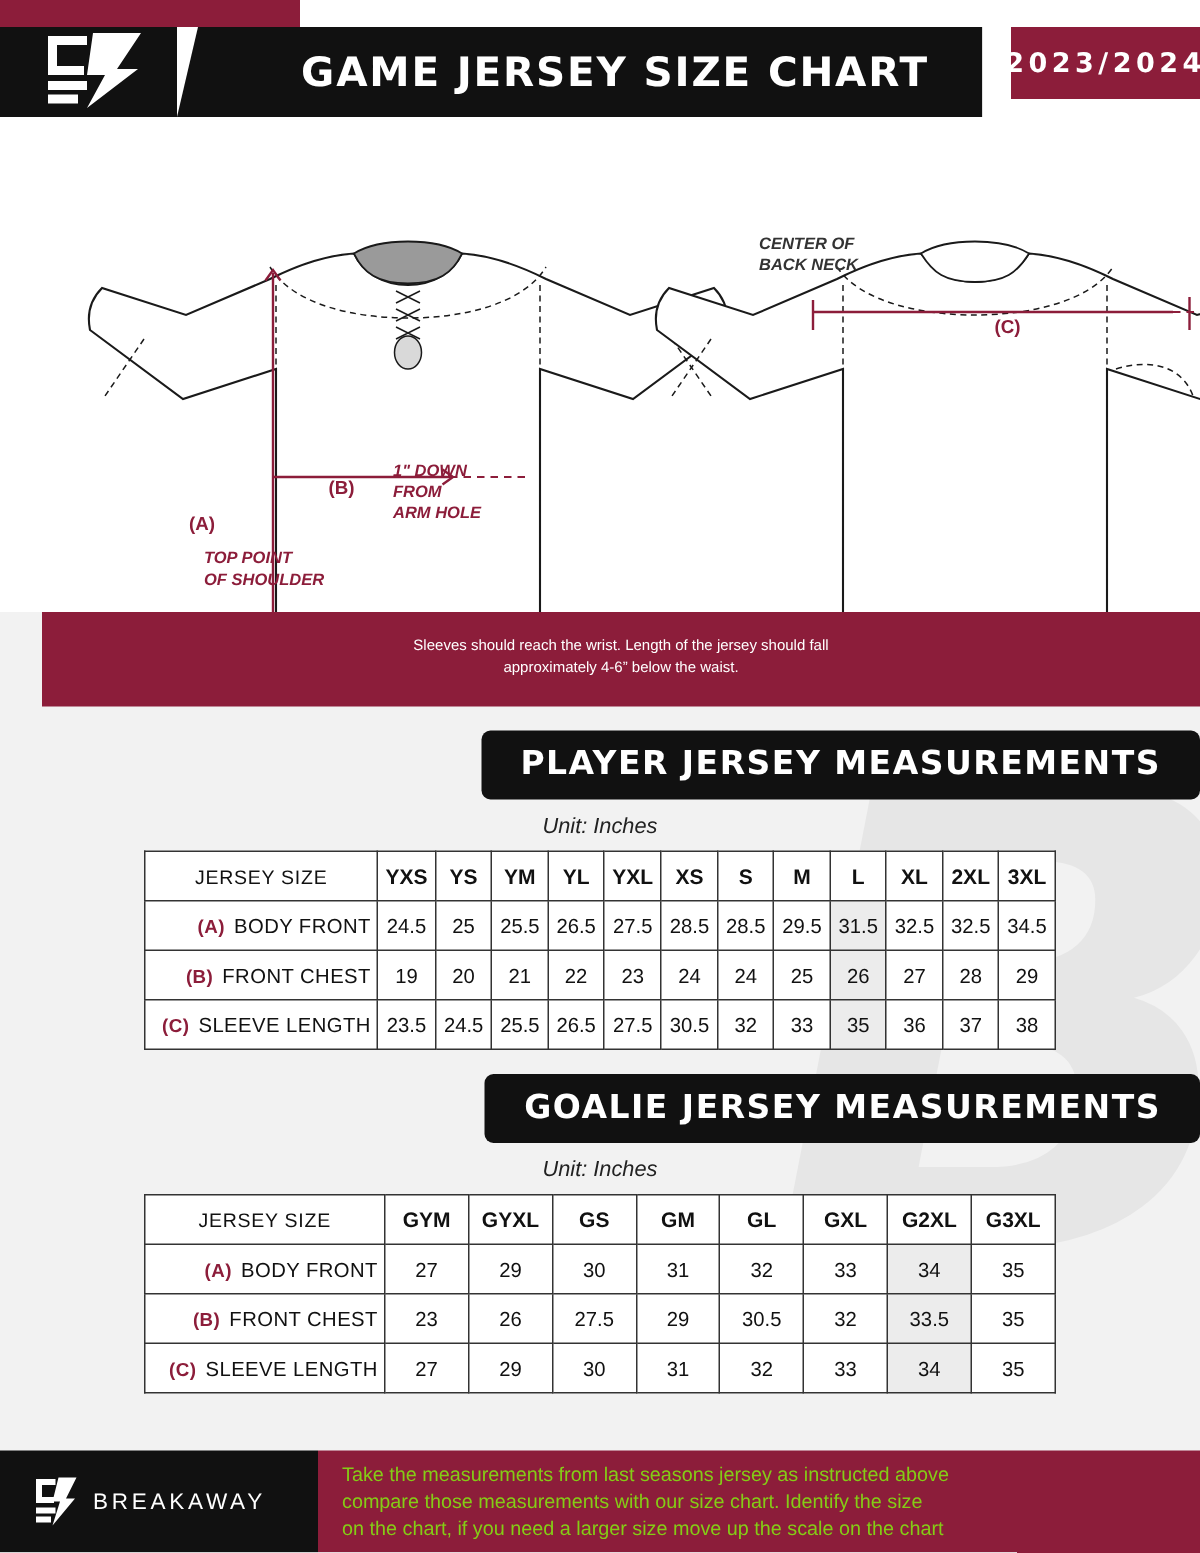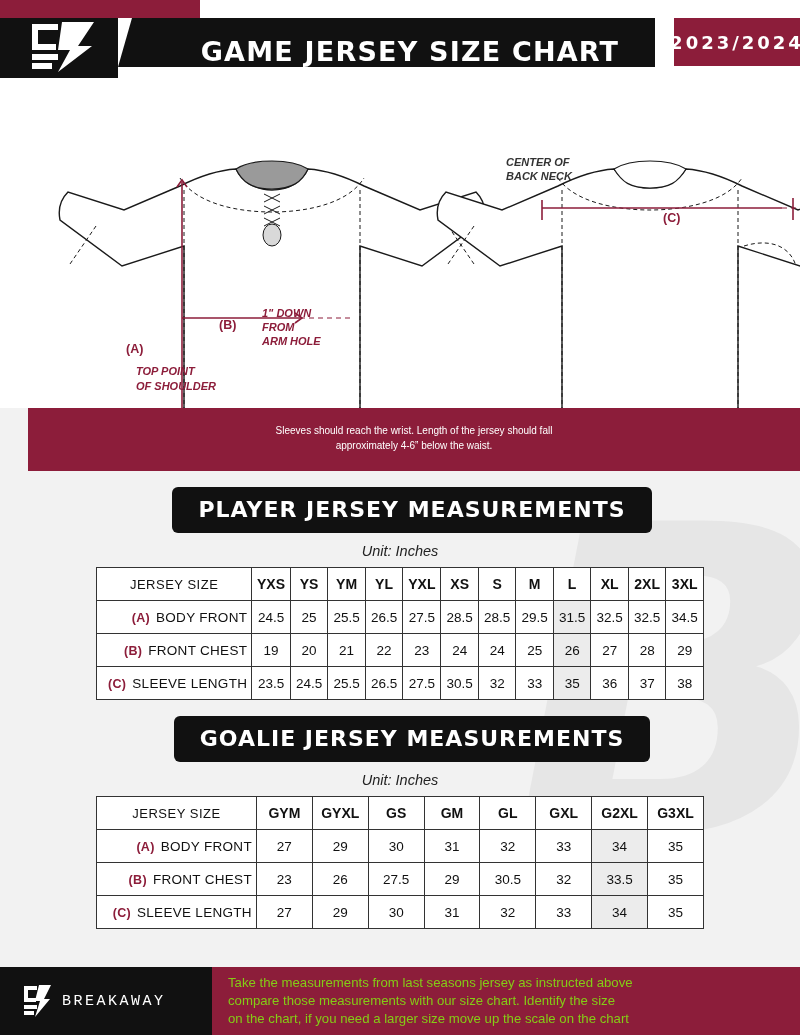--- a/index.html
+++ b/index.html
@@ -56,24 +56,24 @@
   }
   .logo-b {
     position: absolute;
     left: 28px; top: 20px;
     width: 70px; height: 54px;
     color: #fff;
   }
   .hdr-title-box {
     position: absolute;
     left: 118px; top: 18px;
-    right: 145px; height: 49px;
+    right: 145px; height: 60px;
     background: #111;
     display: flex;
-    align-items: flex-end;
+    align-items: center;
     justify-content: center;
     clip-path: polygon(14px 0, 100% 0, 100% 100%, 0 100%);
     padding-left: 47px;
   }
   .hdr-title {
     color: #fff;
     font-size: 27px;
     font-weight: bold;
     letter-spacing: 1.2px;
     font-family: "DejaVu Sans", sans-serif;
@@ -118,21 +118,21 @@
   }
 
   
   .section {
     position: relative;
     z-index: 2;
     padding-top: 16px;
   }
   .section-title-wrap {
     display: flex;
-    justify-content: center;
+    justify-content: flex-end;
     margin-left: 24px;
   }
   .section-title {
     background: #111;
     color: #fff;
     font-size: 22px;
     font-weight: bold;
     letter-spacing: 1px;
     padding: 10px 26px 11px;
     border-radius: 6px;
@@ -208,21 +208,21 @@
     display: flex;
     align-items: center;
     padding-left: 22px;
     gap: 10px;
   }
   .footer-brand .fb-logo { width: 30px; height: 34px; color: #fff; }
   .footer-brand .fb-text {
     color: #fff;
     font-size: 15px;
     letter-spacing: 2.5px;
-    font-family: Liberation Mono, monospace;
+    font-family: Liberation Sans, sans-serif;
   }
   .footer-note {
     flex: 1;
     background: #8c1d3a;
     color: #84cc16;
     font-size: 13.2px;
     line-height: 1.35;
     padding: 8px 14px 8px 16px;
     display: flex;
     align-items: center;

